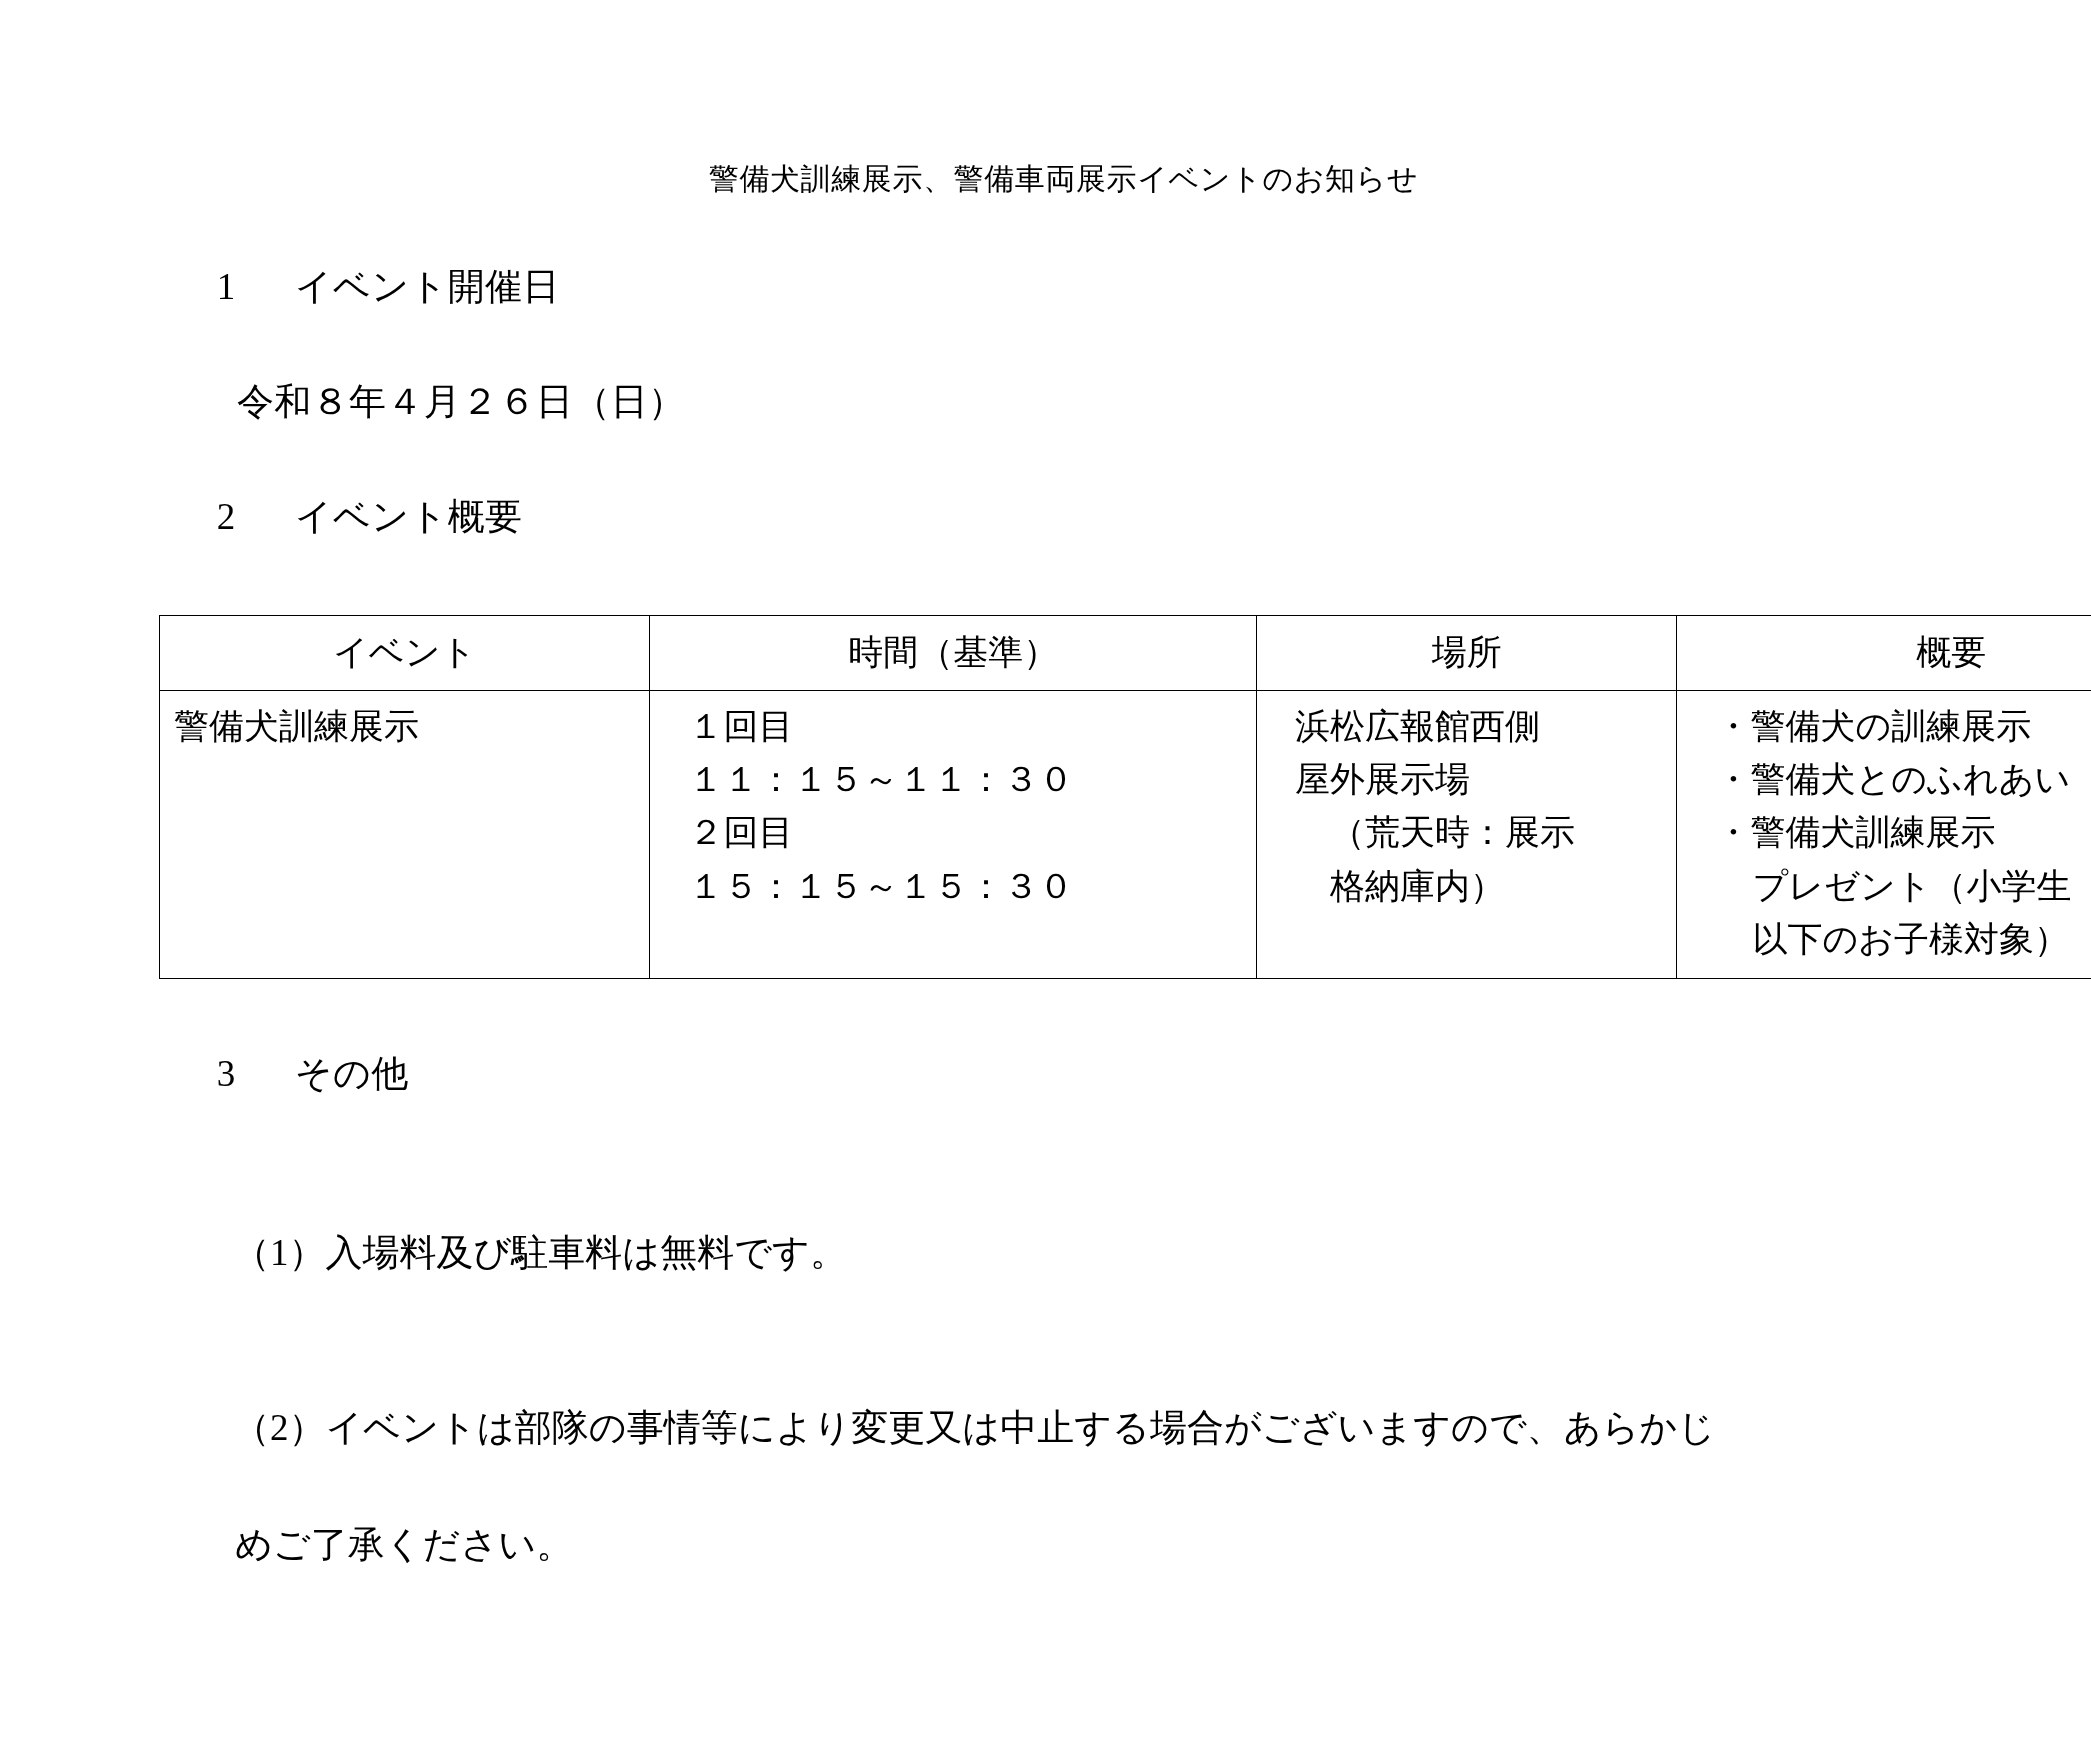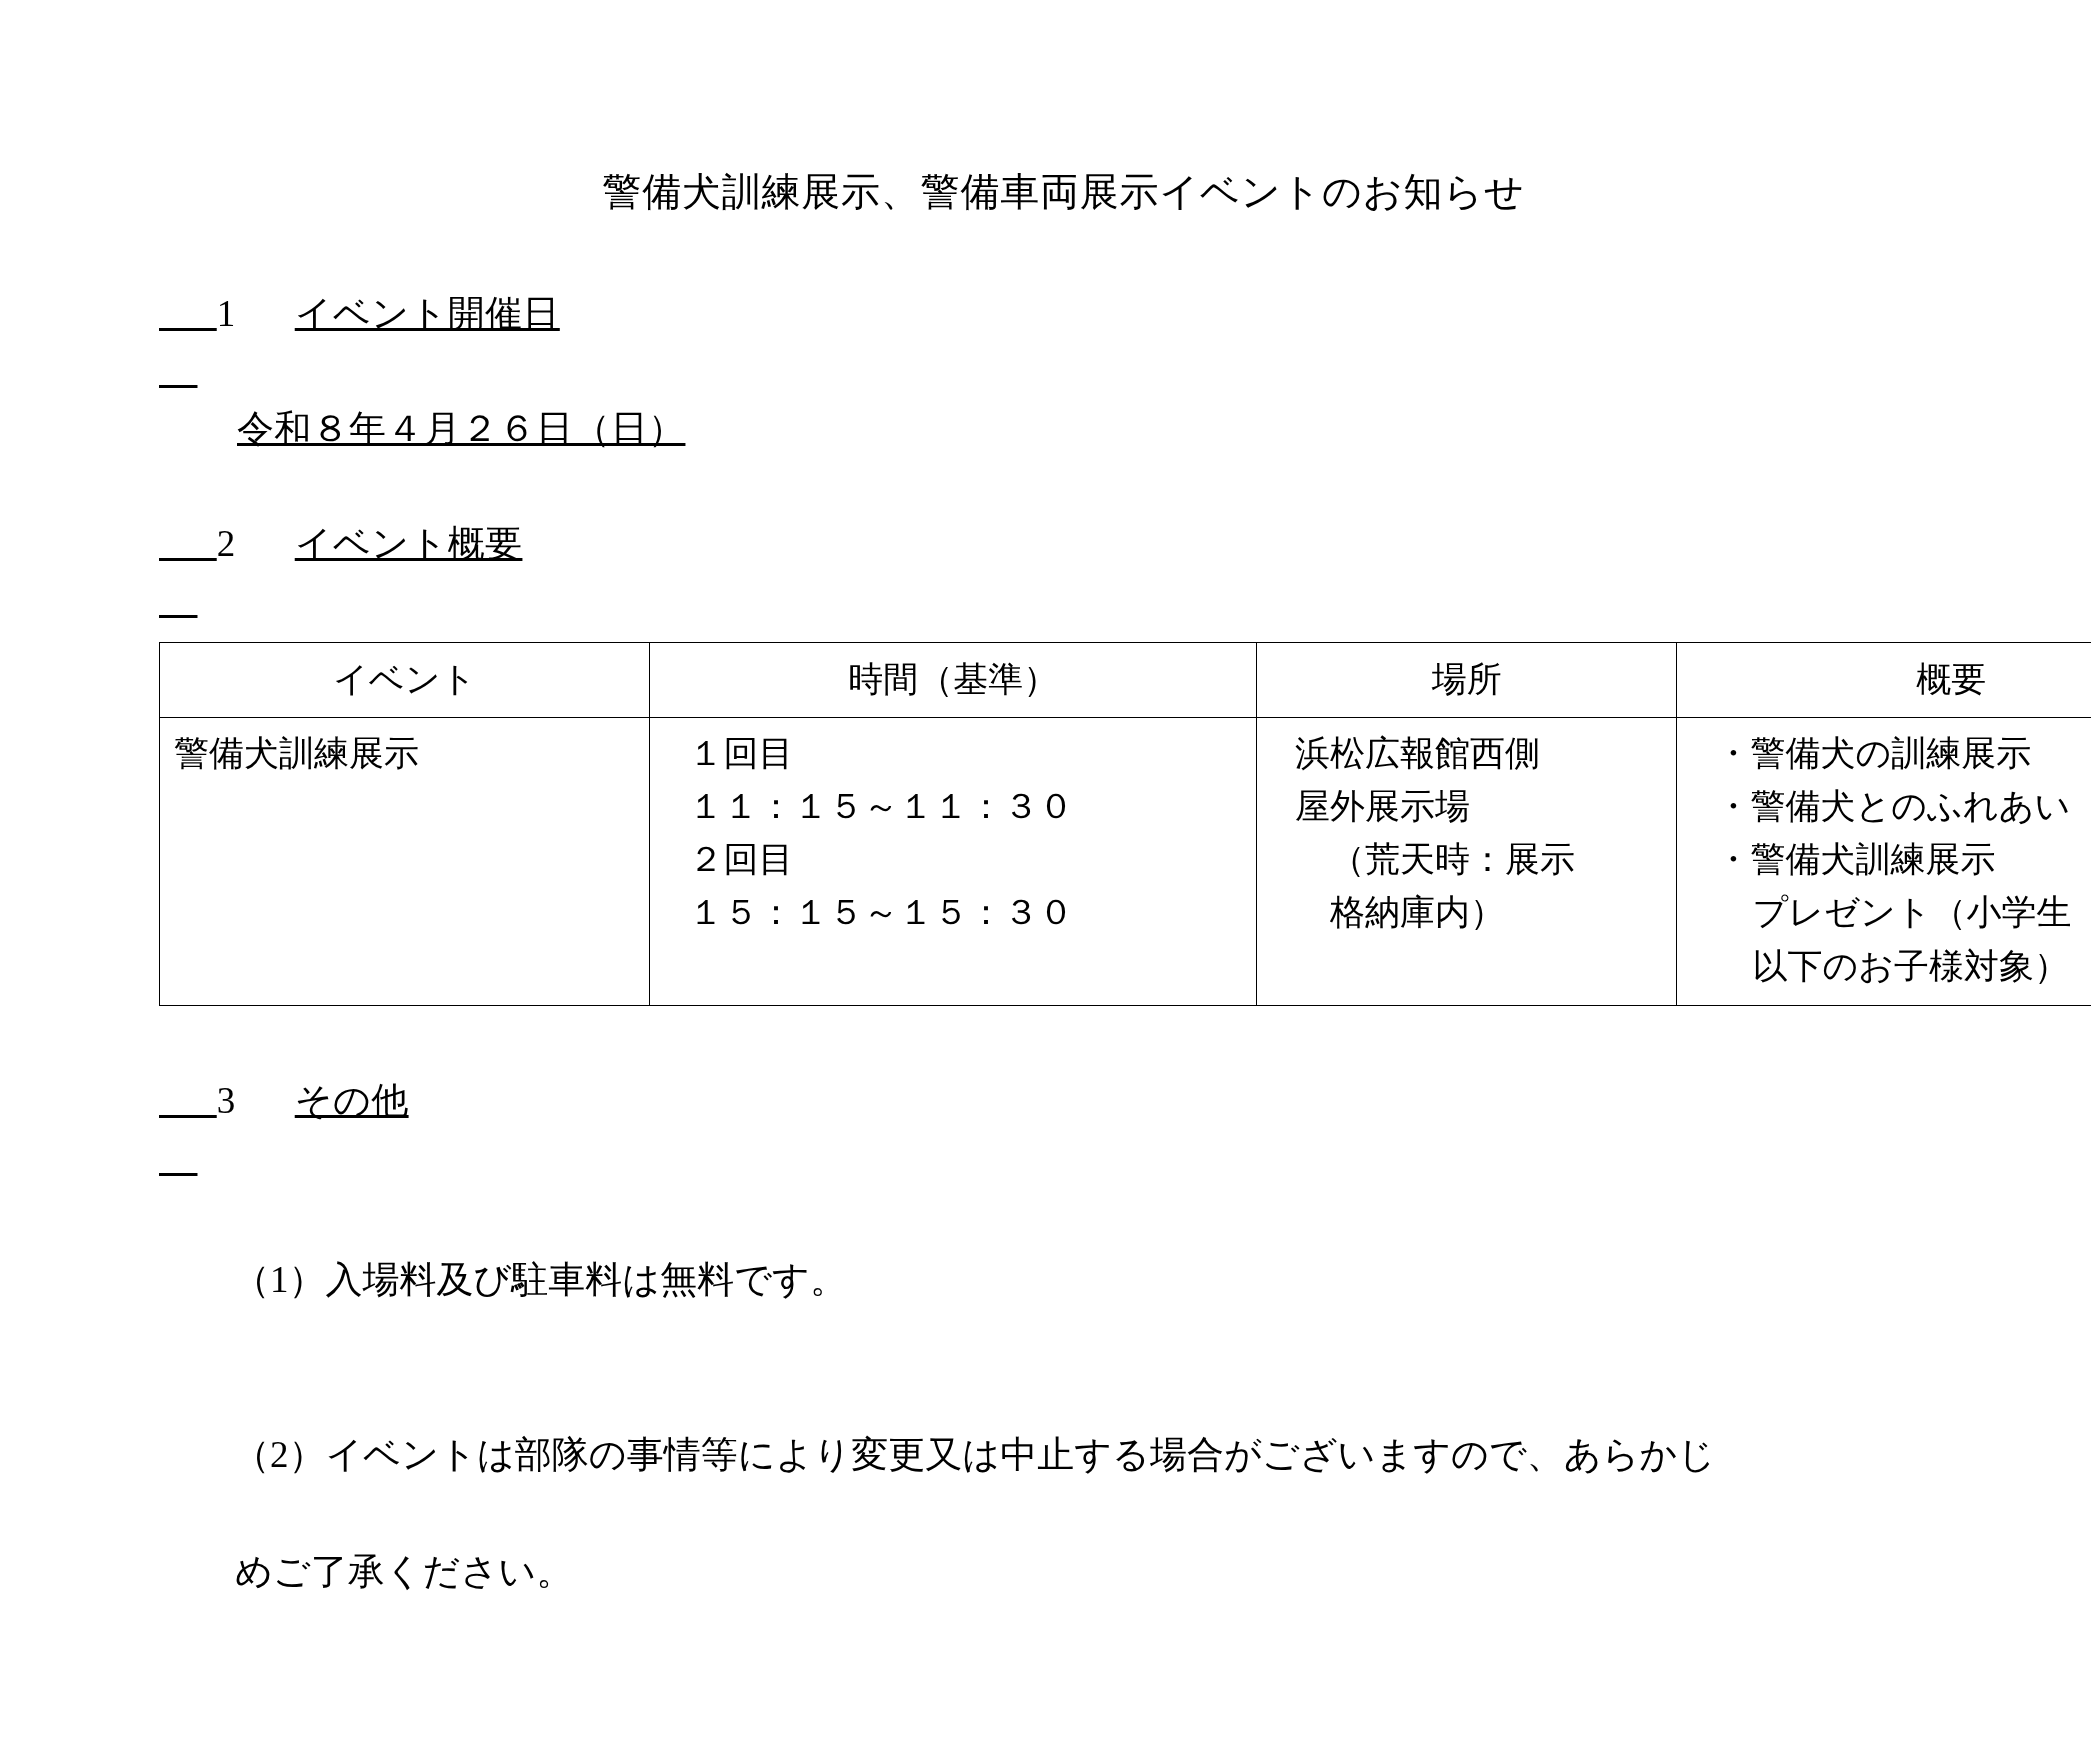--- a/index.html
+++ b/index.html
@@ -16,39 +16,38 @@
   }
   .page {
     position: relative;
     width: 2092px;
     height: 1740px;
     box-sizing: border-box;
     padding: 0;
   }
   .doc-title {
     text-align: center;
-    font-size: 39px;
+    font-size: 30px;
     letter-spacing: 0.02em;
-    margin: 12px;
+    margin: 4px;
     padding-top: 157px;
     padding-left: 35px;
     font-weight: normal;
     line-height: 1.2;
   }
   .body-block {
     margin-top: 0;
     padding-left: 159px;
     padding-right: 106px;
   }
   .section-line {
     font-size: 37px;
     line-height: 1.55;
     white-space: pre;
     letter-spacing: 0.01em;
-    text-decoration: underline;
   }
   .section-num {
     display: inline-block;
     width: 78px;
   }
   .indent-1 {
     padding-left: 78px;
   }
   table.event-table {
     border-collapse: collapse;

